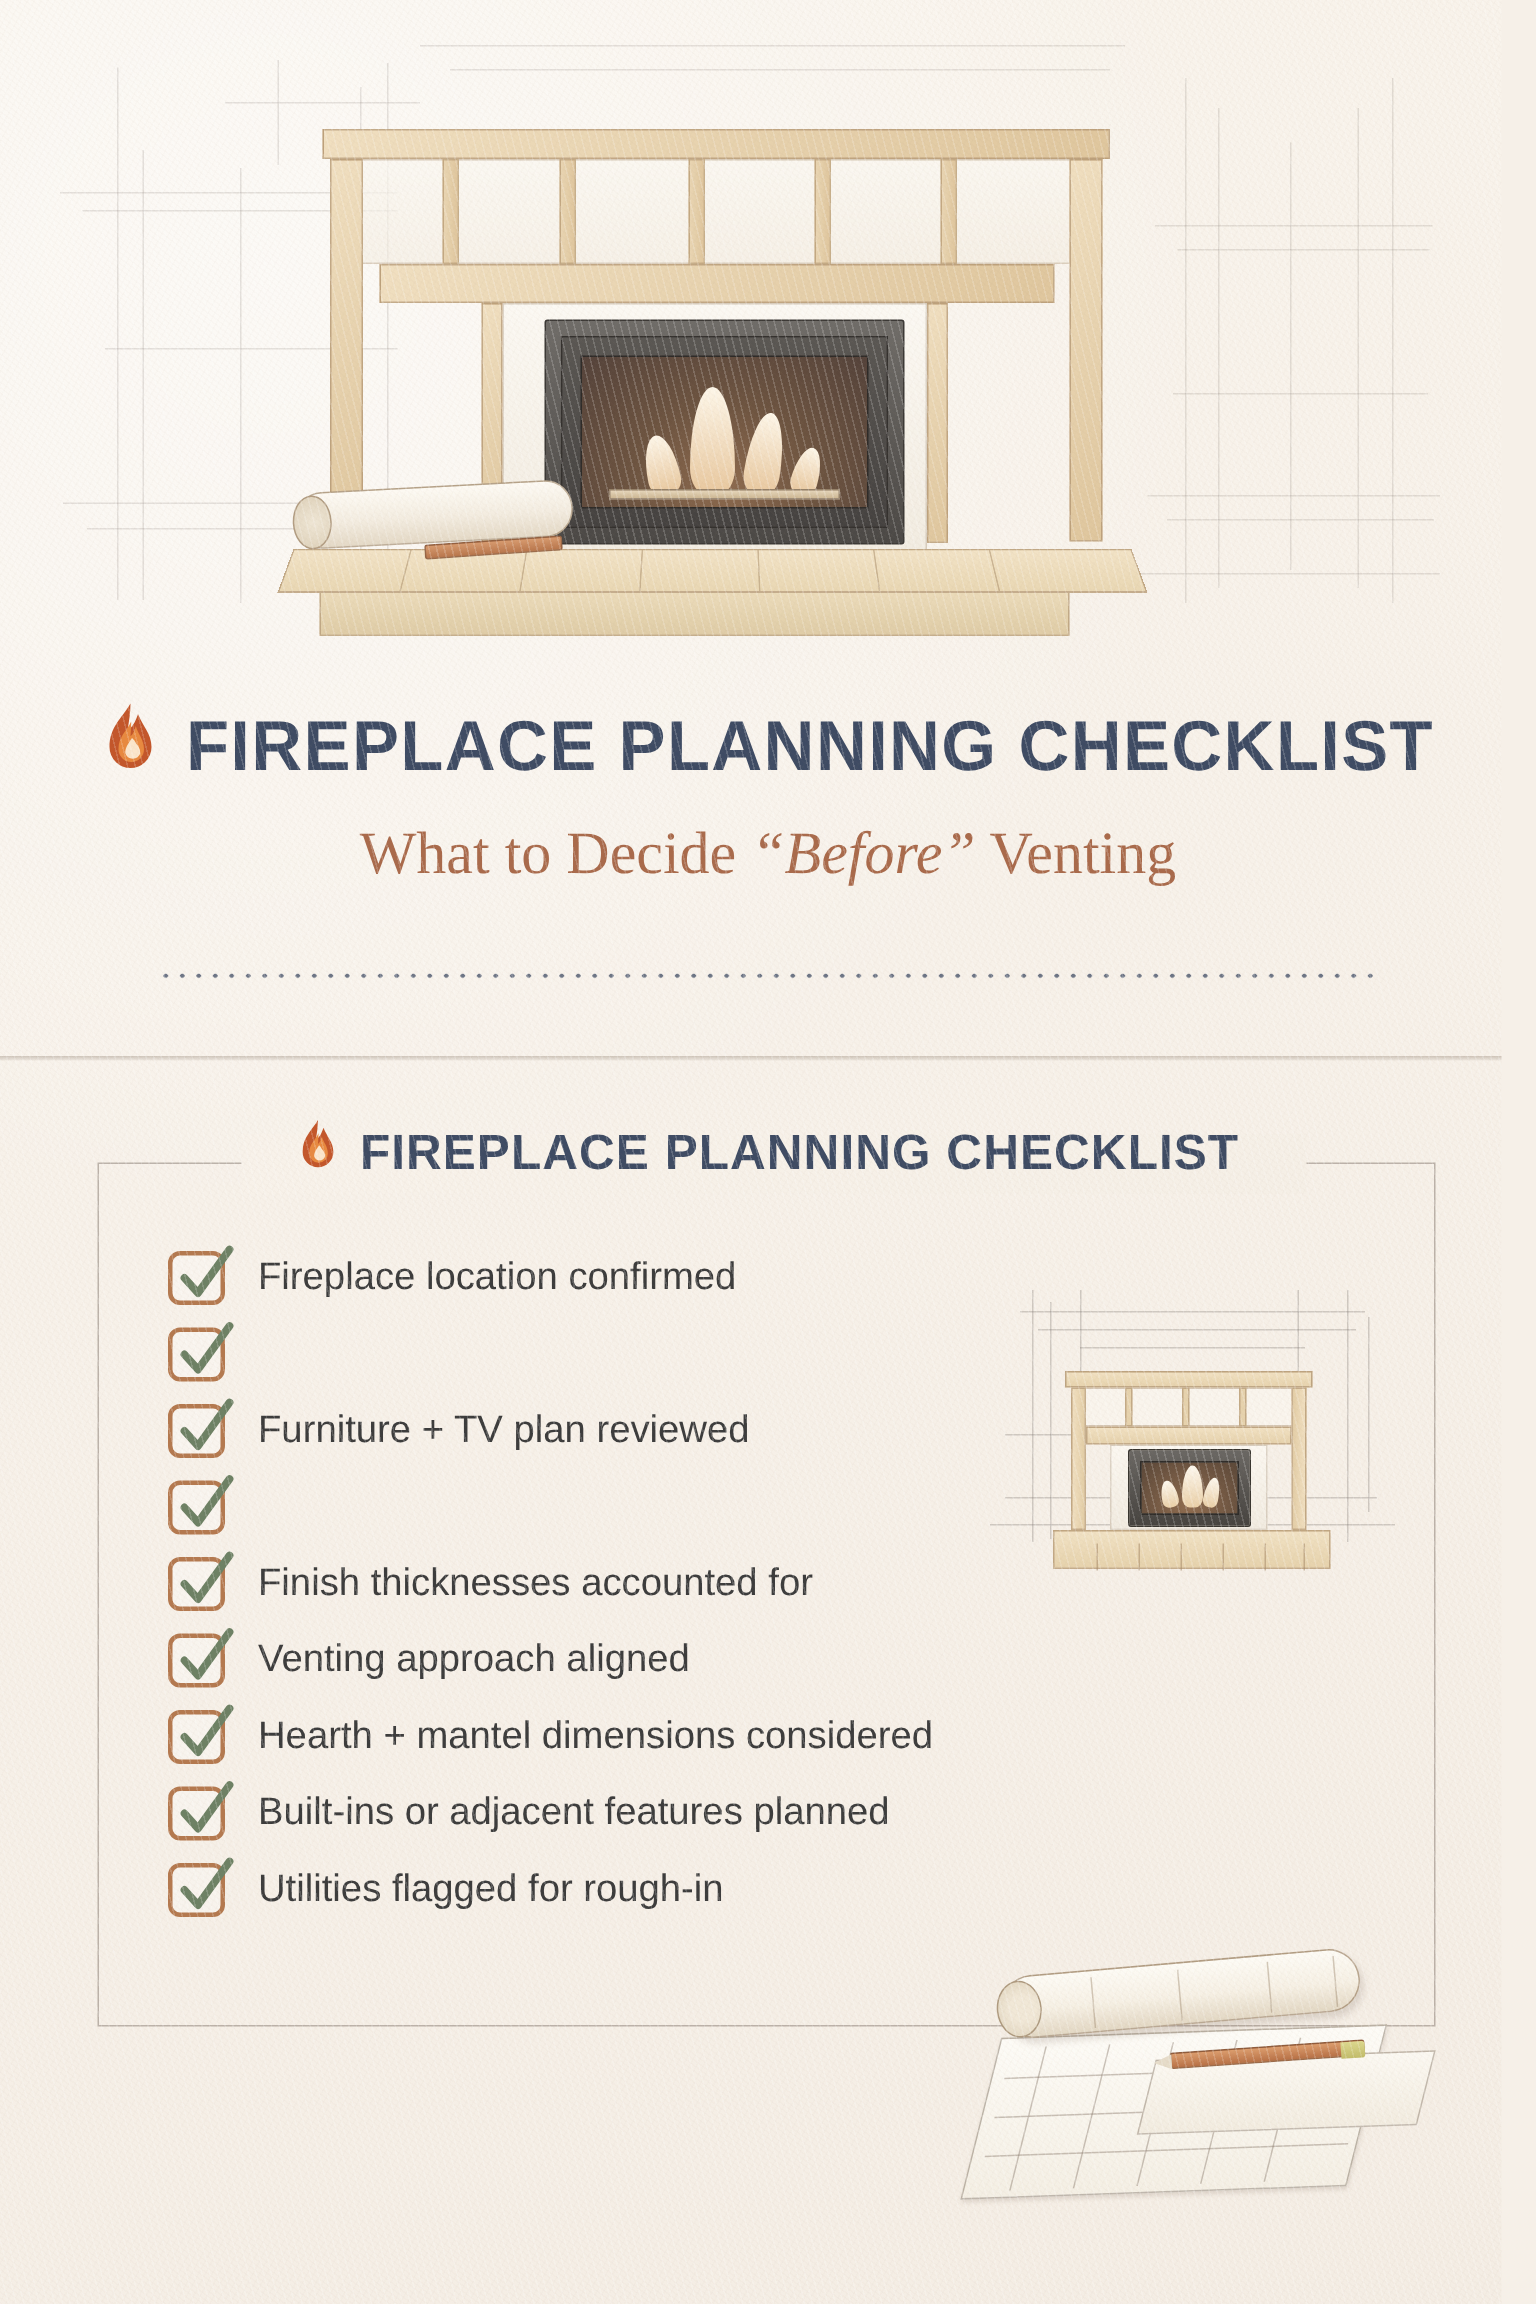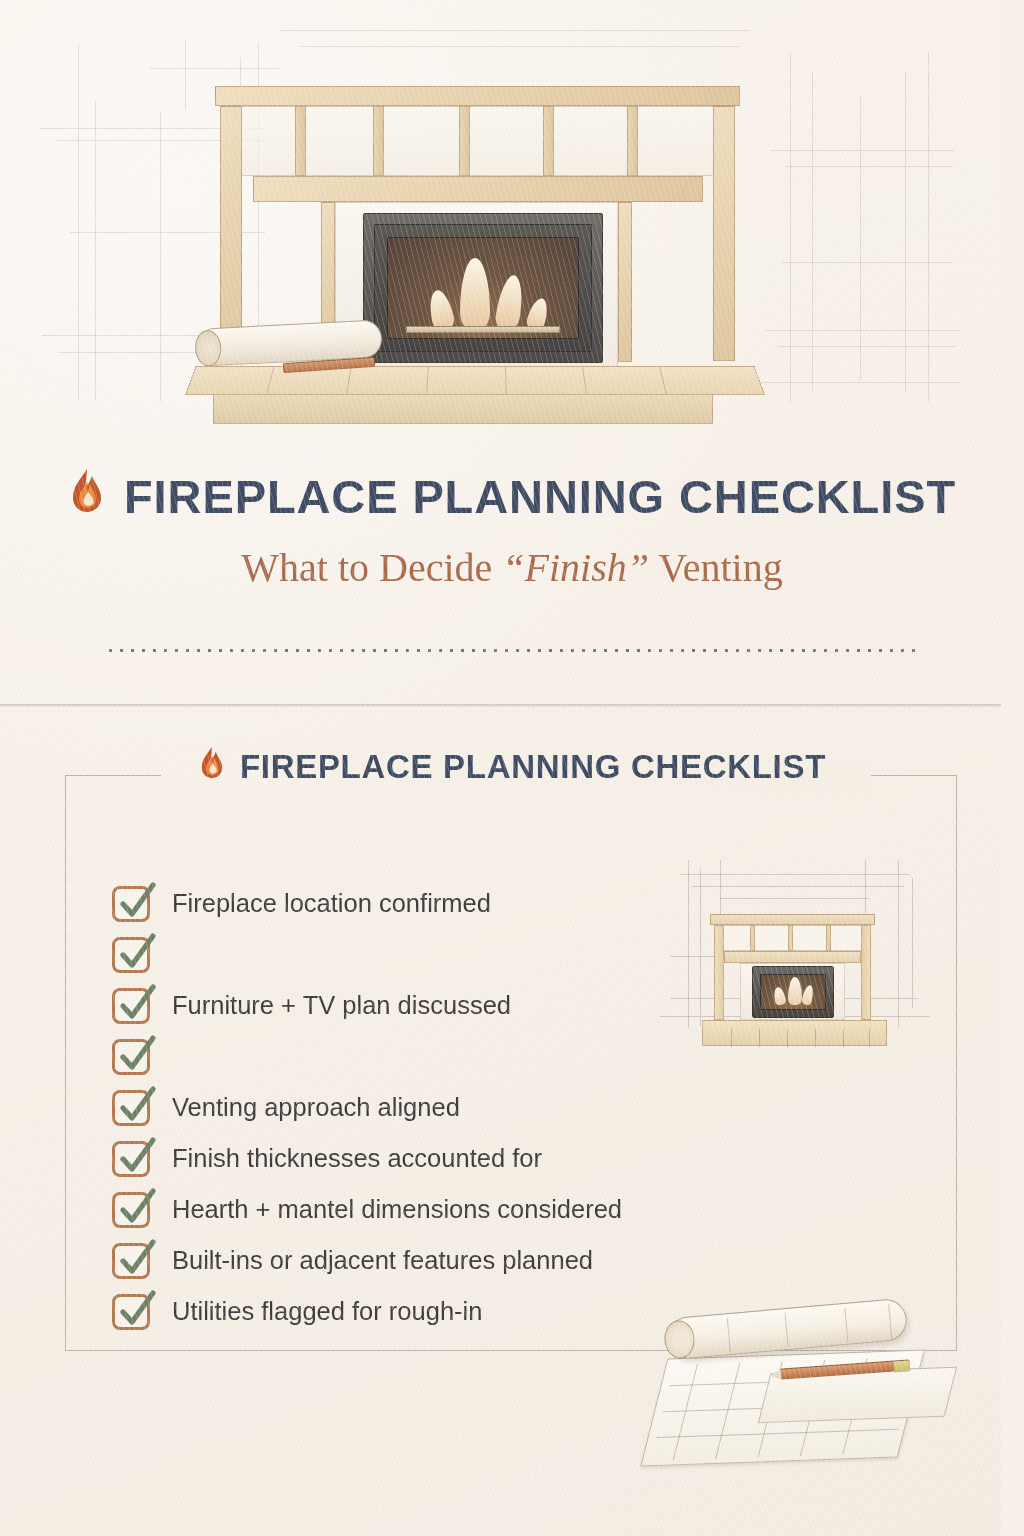--- a/index.html
+++ b/index.html
@@ -133,21 +133,21 @@
 
   #checklist-header{
     position:absolute; left:0; top:746px; width:1024px; z-index:25;
     display:flex; align-items:center; justify-content:center; gap:14px;
   }
   #checklist-header-title{
     font-size:33px; font-weight:700; letter-spacing:.7px; color:#3e4b63;
     font-family:"Liberation Sans", sans-serif; white-space:nowrap;
   }
 
-  #checklist-items{ position:absolute; left:112px; top:878px; width:620px; z-index:26;}
+  #checklist-items{ position:absolute; left:112px; top:826px; width:620px; z-index:26;}
   .check-row{ display:flex; align-items:center; height:51px; }
   .checkbox{
     position:relative; flex:0 0 auto; width:38px; height:36px;
     border:3px solid #b4794f; border-radius:8px; background:rgba(255,255,255,.25);
   }
   .checkbox svg{ position:absolute; left:2px; top:-7px; }
   .check-label{
     margin-left:22px; font-size:25.5px; color:#3c3c3c;
     font-family:"Liberation Sans", sans-serif; white-space:nowrap;
   }
@@ -285,21 +285,21 @@
       <div id="main-title-row">
         <span class="flame-icon">
           <svg width="38" height="52" viewBox="0 0 38 52" aria-hidden="true">
             <path d="M19 1 C13 11 5 17 5 30 A14 14 0 0 0 33 30 C33 21 27 16 24 8 C22 14 20 17 17 19 C18 13 19 7 19 1 Z" fill="#c3562a"></path>
             <path d="M19.5 13 C16 20 11 23 11 31.5 A8.5 8.5 0 0 0 28 31.5 C28 25 24 21.5 22.5 16 C21.5 20 20.5 21.5 19 22.8 Z" fill="#e8893f"></path>
             <path d="M20 24 C17.5 28 15.5 30 15.5 34 A5.2 5.2 0 0 0 25.5 34 C25.5 30 23 28.5 21.5 25.5 Z" fill="#fbe6cb"></path>
           </svg>
         </span>
         <div id="main-title">FIREPLACE PLANNING CHECKLIST</div>
       </div>
-      <div id="main-subtitle"><span>What to Decide </span><span class="quoted">“Finish”</span><span> Venting</span></div>
+      <div id="main-subtitle"><span>What to Decide </span><span class="quoted">“Before”</span><span> Venting</span></div>
     </div>
 
     <div id="dotted-divider"></div>
   </div>
 
   <div id="section-divider"></div>
 
   <div id="bottom-panel">
     <div id="checklist-frame">
       <div id="frame-title-gap"></div>
@@ -372,44 +372,44 @@
             <path d="M6 22 L15 32 L36 3" fill="none" stroke="#6d8164" stroke-width="5.2" stroke-linecap="round" stroke-linejoin="round"></path>
           </svg>
       </span>
     </div>
     <div class="check-row">
       <span class="checkbox">
         <svg width="40" height="44" viewBox="0 0 40 44">
             <path d="M6 22 L15 32 L36 3" fill="none" stroke="#6d8164" stroke-width="5.2" stroke-linecap="round" stroke-linejoin="round"></path>
           </svg>
       </span>
-      <span class="check-label">Furniture + TV plan discussed</span>
-    </div>
-    <div class="check-row">
-      <span class="checkbox">
-        <svg width="40" height="44" viewBox="0 0 40 44">
-            <path d="M6 22 L15 32 L36 3" fill="none" stroke="#6d8164" stroke-width="5.2" stroke-linecap="round" stroke-linejoin="round"></path>
-          </svg>
-      </span>
+      <span class="check-label">Furniture + TV plan reviewed</span>
+    </div>
+    <div class="check-row">
+      <span class="checkbox">
+        <svg width="40" height="44" viewBox="0 0 40 44">
+            <path d="M6 22 L15 32 L36 3" fill="none" stroke="#6d8164" stroke-width="5.2" stroke-linecap="round" stroke-linejoin="round"></path>
+          </svg>
+      </span>
+    </div>
+    <div class="check-row">
+      <span class="checkbox">
+        <svg width="40" height="44" viewBox="0 0 40 44">
+            <path d="M6 22 L15 32 L36 3" fill="none" stroke="#6d8164" stroke-width="5.2" stroke-linecap="round" stroke-linejoin="round"></path>
+          </svg>
+      </span>
+      <span class="check-label">Finish thicknesses accounted for</span>
     </div>
     <div class="check-row">
       <span class="checkbox">
         <svg width="40" height="44" viewBox="0 0 40 44">
             <path d="M6 22 L15 32 L36 3" fill="none" stroke="#6d8164" stroke-width="5.2" stroke-linecap="round" stroke-linejoin="round"></path>
           </svg>
       </span>
       <span class="check-label">Venting approach aligned</span>
-    </div>
-    <div class="check-row">
-      <span class="checkbox">
-        <svg width="40" height="44" viewBox="0 0 40 44">
-            <path d="M6 22 L15 32 L36 3" fill="none" stroke="#6d8164" stroke-width="5.2" stroke-linecap="round" stroke-linejoin="round"></path>
-          </svg>
-      </span>
-      <span class="check-label">Finish thicknesses accounted for</span>
     </div>
     <div class="check-row">
       <span class="checkbox">
         <svg width="40" height="44" viewBox="0 0 40 44">
             <path d="M6 22 L15 32 L36 3" fill="none" stroke="#6d8164" stroke-width="5.2" stroke-linecap="round" stroke-linejoin="round"></path>
           </svg>
       </span>
       <span class="check-label">Hearth + mantel dimensions considered</span>
     </div>
     <div class="check-row">

